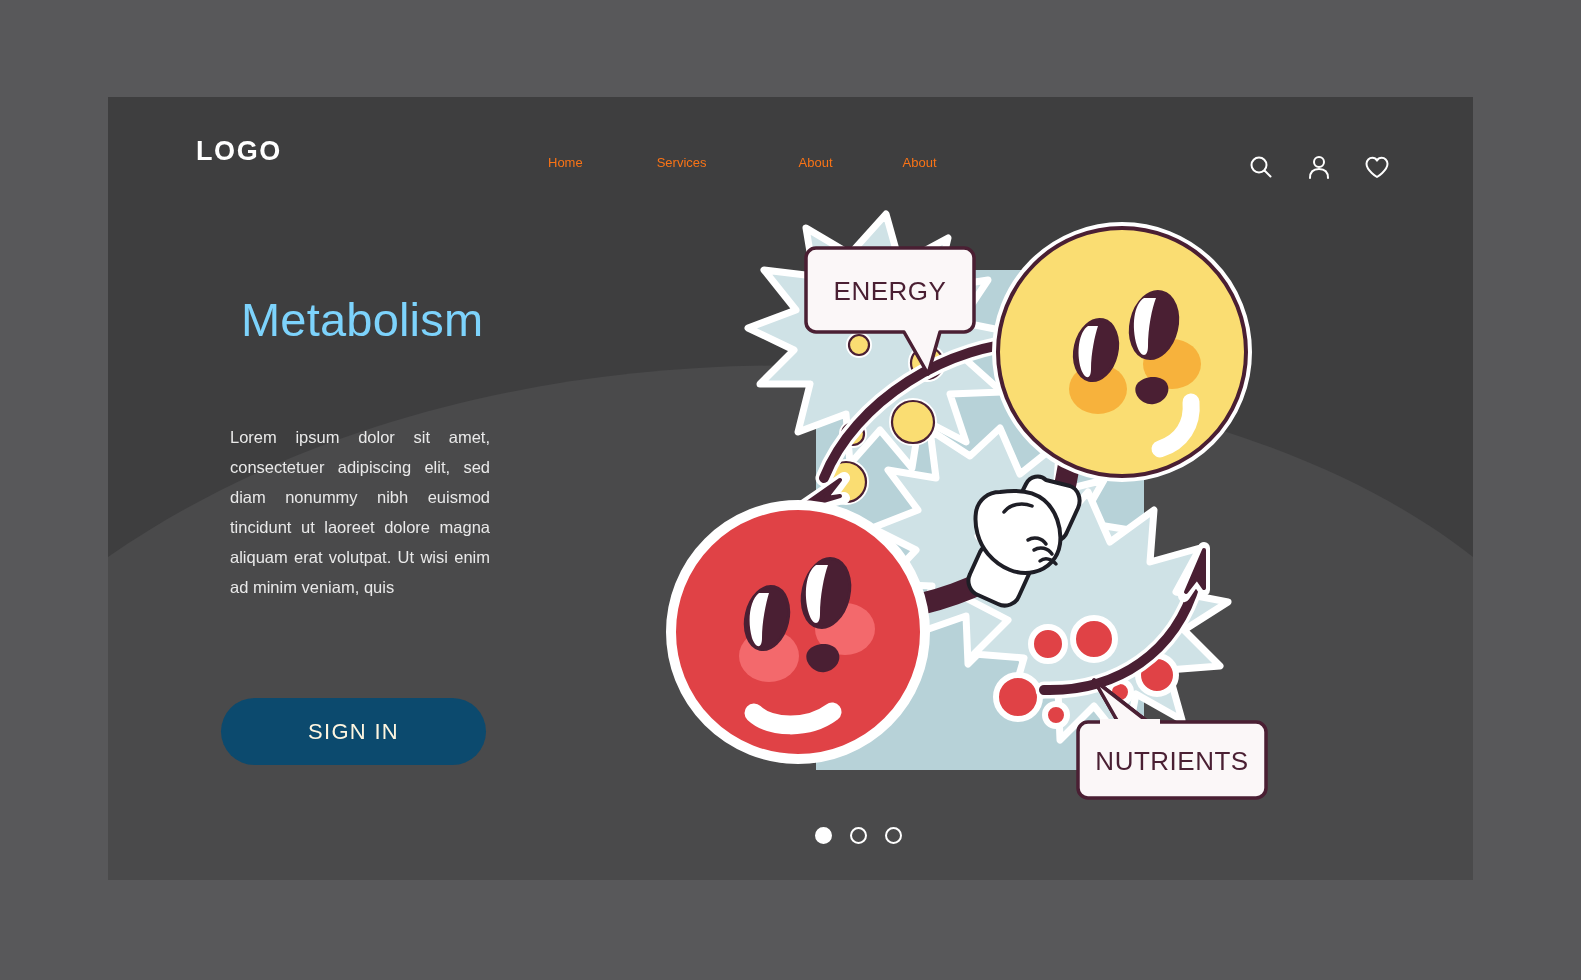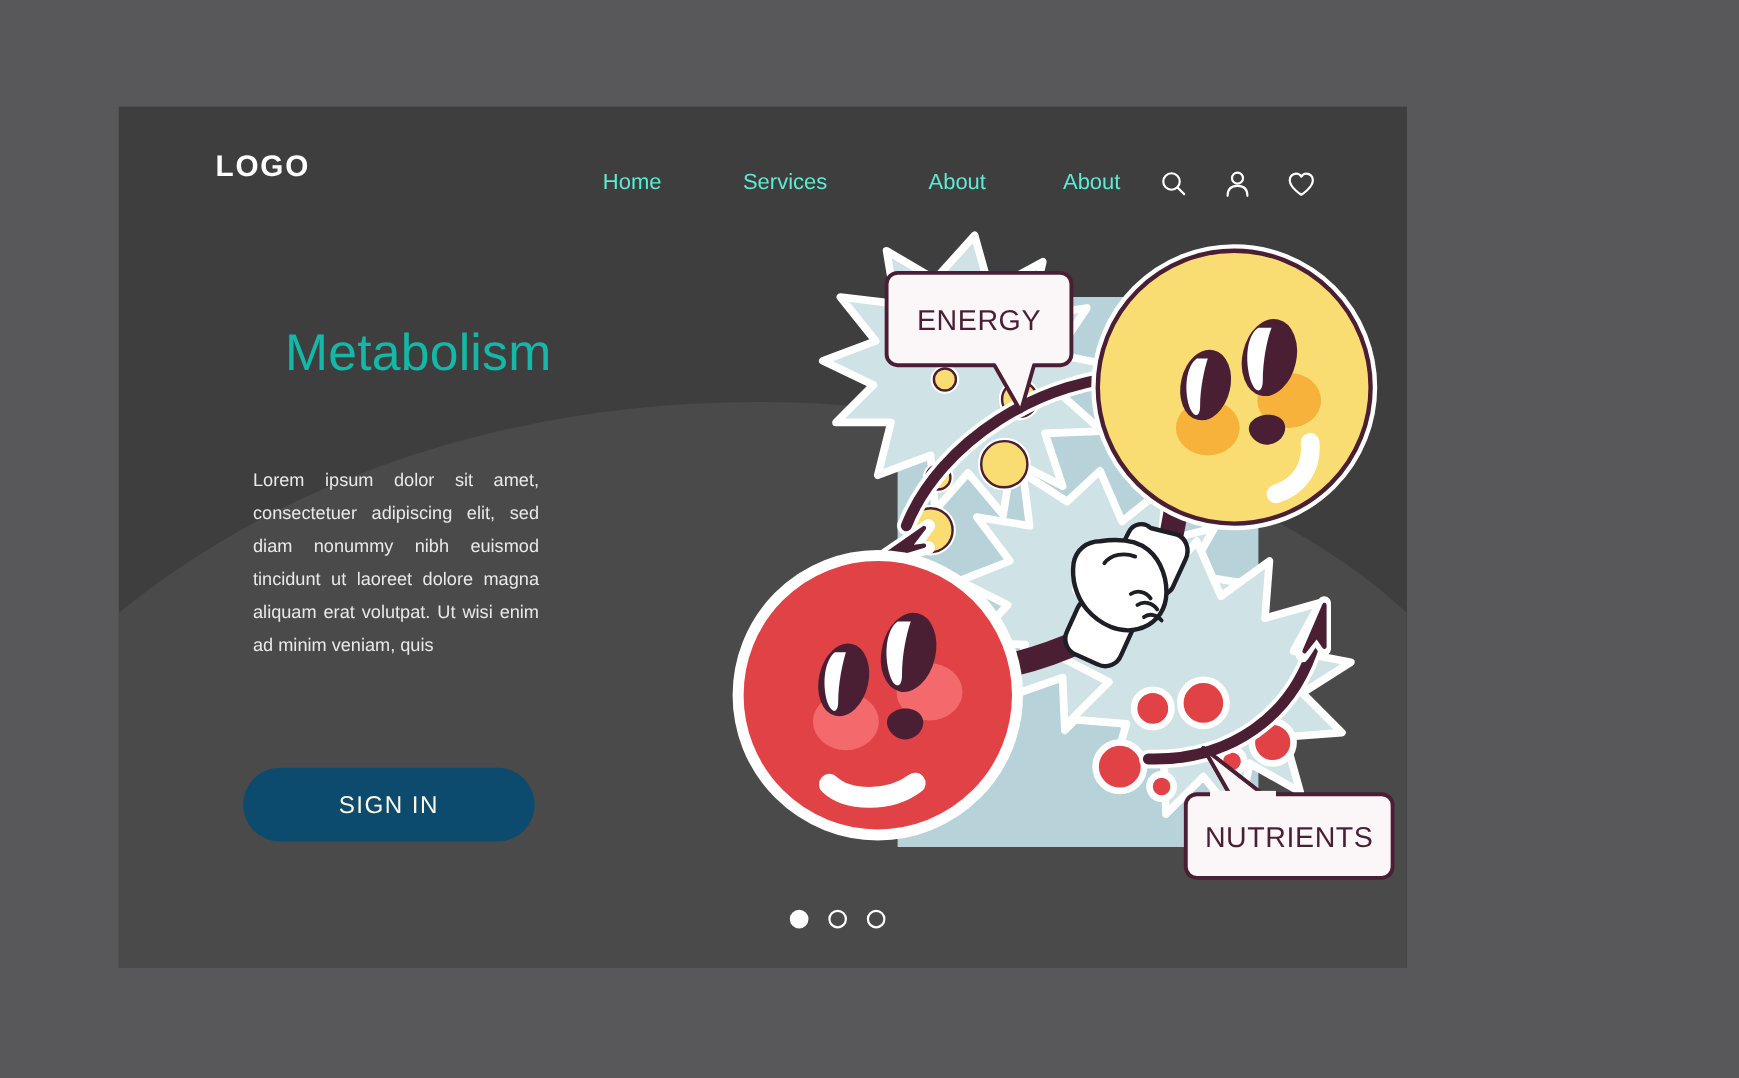--- a/index.html
+++ b/index.html
@@ -13,55 +13,55 @@
   .stage {
     position: relative;
     width: 1581px; height: 980px;
     background: #58585a;
   }
 
   
   .hero-card {
     position: absolute;
     left: 108px; top: 97px;
-    width: 1171px; height: 783px;
+    width: 1365px; height: 783px;
     background: #3e3e3f;
     overflow: hidden;
   }
   .hero-swoosh { position: absolute; inset: 0; width: 100%; height: 100%; }
 
   
   .logo {
     position: absolute; left: 88px; top: 39px;
     font-size: 27px; font-weight: 700; letter-spacing: 1.6px;
     color: #ffffff;
   }
   .nav {
     position: absolute; left: 440px; top: 58px;
     display: flex; gap: 0;
   }
   .nav-item {
-    color: #5eead4; font-size: 20px;
+    color: #f97316; font-size: 13px;
     text-decoration: none; white-space: nowrap;
   }
   .nav-item.n0 { margin-right: 74px; }
   .nav-item.n1 { margin-right: 92px; }
   .nav-item.n2 { margin-right: 70px; }
 
   .header-icons {
     position: absolute; right: 82px; top: 56px;
     display: flex; align-items: center; gap: 30px;
   }
   .hicon { width: 28px; height: 28px; display: block; cursor: pointer; }
   .hicon svg { display: block; }
 
   
   .hero-title {
-    position: absolute; left: 151px; top: 195px;
-    font-size: 47px; font-weight: 400; color: #14b8a6;
+    position: absolute; left: 133px; top: 195px;
+    font-size: 47px; font-weight: 400; color: #7dd3fc;
     letter-spacing: 0.2px;
   }
   .hero-body {
     position: absolute; left: 122px; top: 277px;
     width: 260px;
     font-size: 16.5px; line-height: 30px;
     color: #e9e9e9;
     text-align: justify;
     margin-top: 48px;
   }

